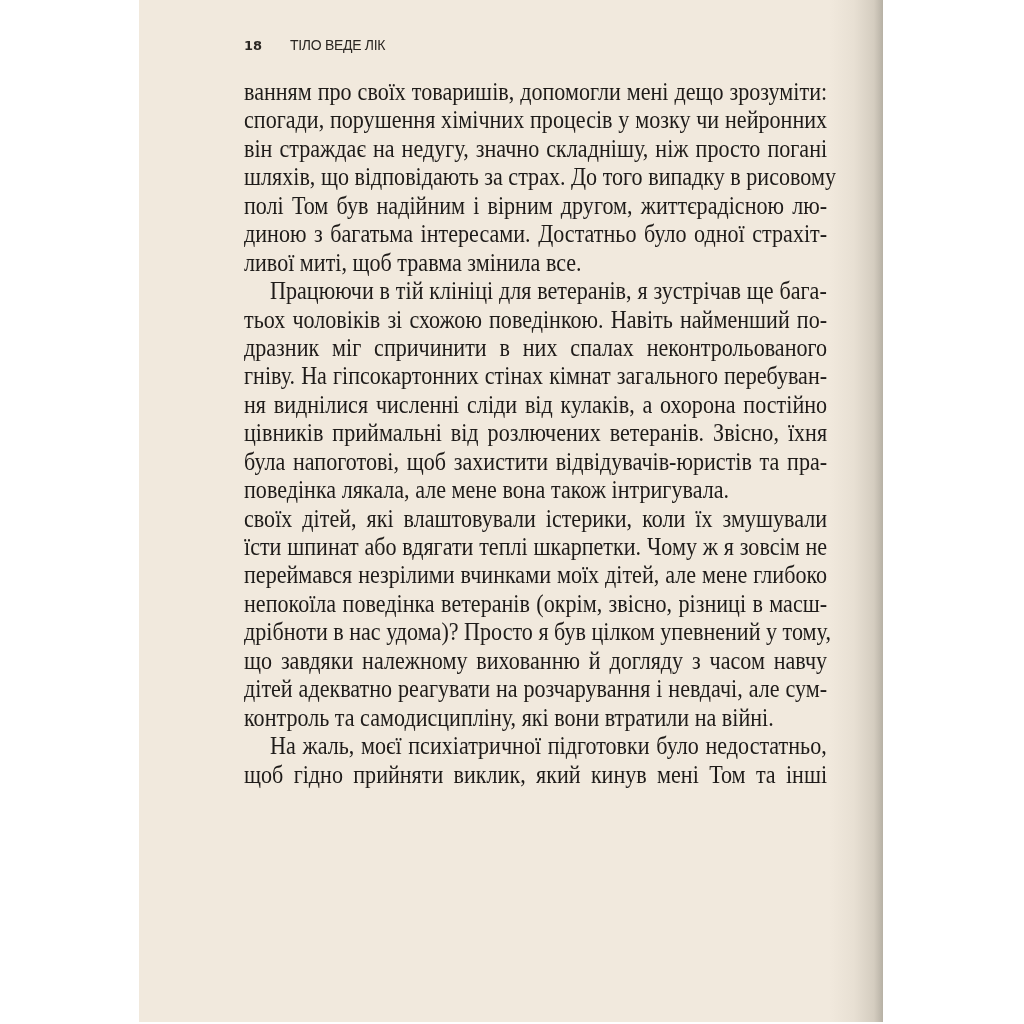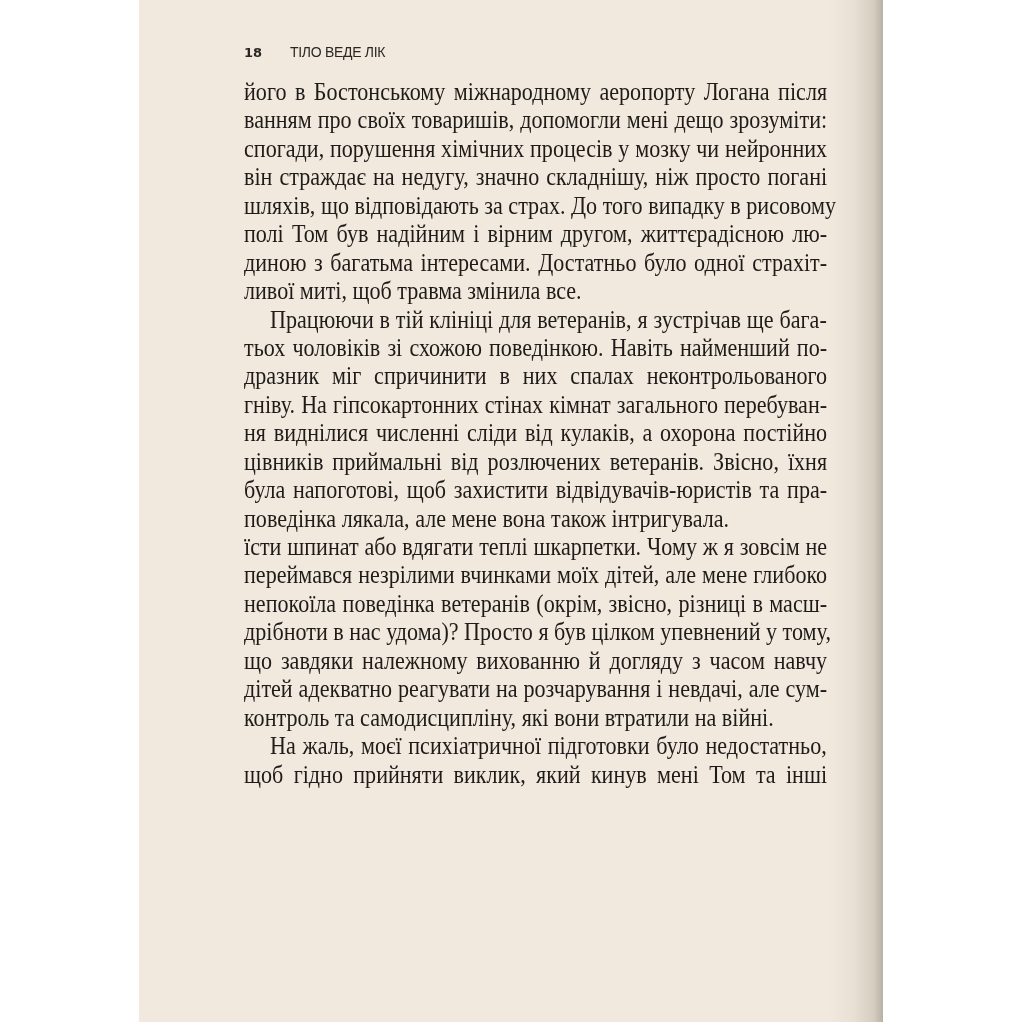--- a/index.html
+++ b/index.html
@@ -21,21 +21,21 @@
           rgba(0,0,0,0) 0px,
           rgba(0,0,0,0) 690px,
           rgba(120,112,95,0.08) 715px,
           rgba(110,104,88,0.22) 735px,
           rgba(95,92,80,0.40) 744px),
         #f1e9dd;
     }
     .running-head {
       position: absolute;
       left: 105px;
-      top: 43px;
+      top: 36px;
       height: 18px;
       font-family: "DejaVu Sans", sans-serif;
       font-size: 13px;
       color: #2a2622;
       white-space: nowrap;
       line-height: 18px;
     }
     .folio {
       font-weight: bold;
       display: inline-block;
@@ -86,23 +86,20 @@
 </head>
 <body>
 
 <div class="page">
   <div class="running-head">
     <span class="folio">18</span><span class="running-title">ТІЛО ВЕДЕ ЛІК</span>
   </div>
 
   <div class="body-text" id="body-text">
       <div class="line">
-        <div class="line-inner">його в Бостонському міжнародному аеропорту Логана після</div>
-      </div>
-      <div class="line">
         <div class="line-inner">ванням про своїх товаришів, допомогли мені дещо зрозуміти:</div>
       </div>
       <div class="line">
         <div class="line-inner">спогади, порушення хімічних процесів у мозку чи нейронних</div>
       </div>
       <div class="line">
         <div class="line-inner">він страждає на недугу, значно складнішу, ніж просто погані</div>
       </div>
       <div class="line">
         <div class="line-inner">шляхів, що відповідають за страх. До того випадку в рисовому</div>
@@ -134,20 +131,23 @@
       <div class="line">
         <div class="line-inner">цівників приймальні від розлючених ветеранів. Звісно, їхня</div>
       </div>
       <div class="line">
         <div class="line-inner">була напоготові, щоб захистити відвідувачів-юристів та пра-</div>
       </div>
       <div class="line last">
         <div class="line-inner">поведінка лякала, але мене вона також інтригувала.</div>
       </div>
       <div class="line">
+        <div class="line-inner">своїх дітей, які влаштовували істерики, коли їх змушували</div>
+      </div>
+      <div class="line">
         <div class="line-inner">їсти шпинат або вдягати теплі шкарпетки. Чому ж я зовсім не</div>
       </div>
       <div class="line">
         <div class="line-inner">переймався незрілими вчинками моїх дітей, але мене глибоко</div>
       </div>
       <div class="line">
         <div class="line-inner">непокоїла поведінка ветеранів (окрім, звісно, різниці в масш-</div>
       </div>
       <div class="line">
         <div class="line-inner">дрібноти в нас удома)? Просто я був цілком упевнений у тому,</div>

